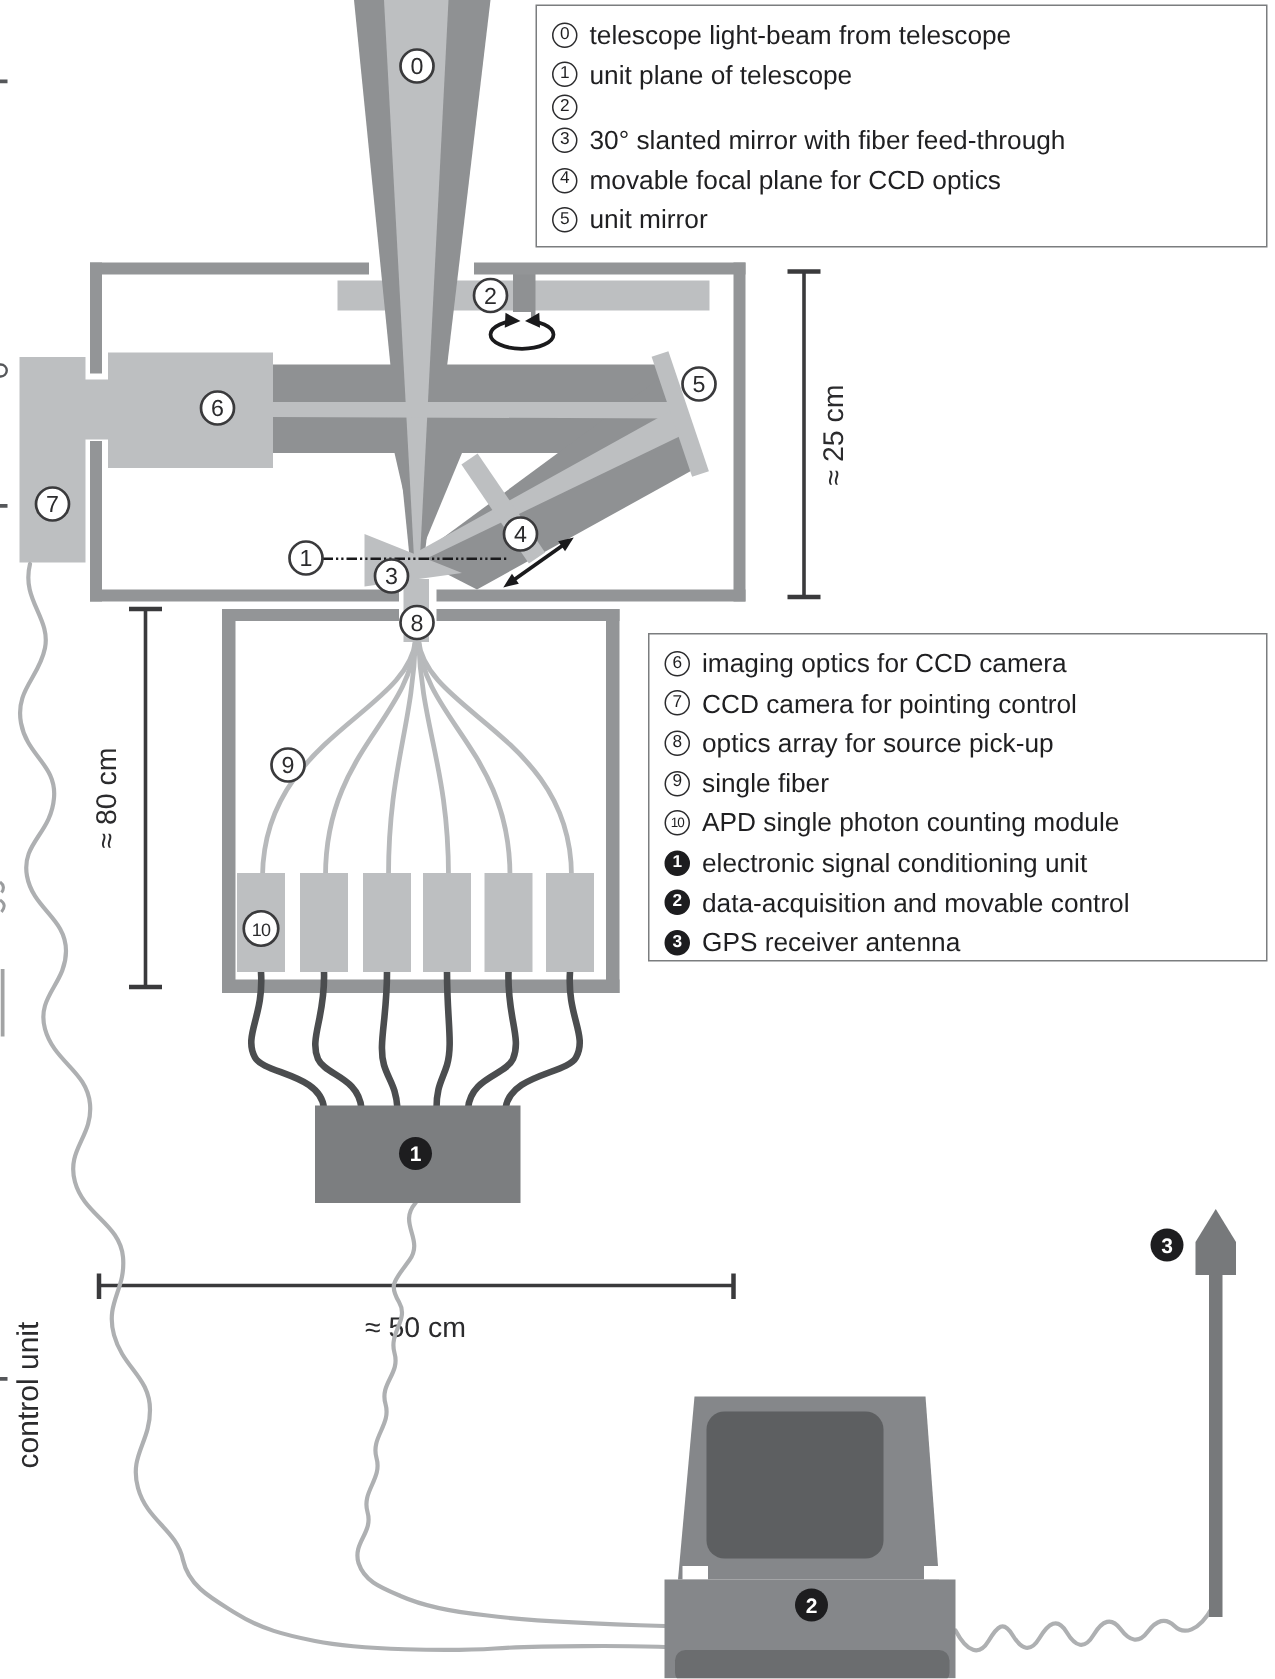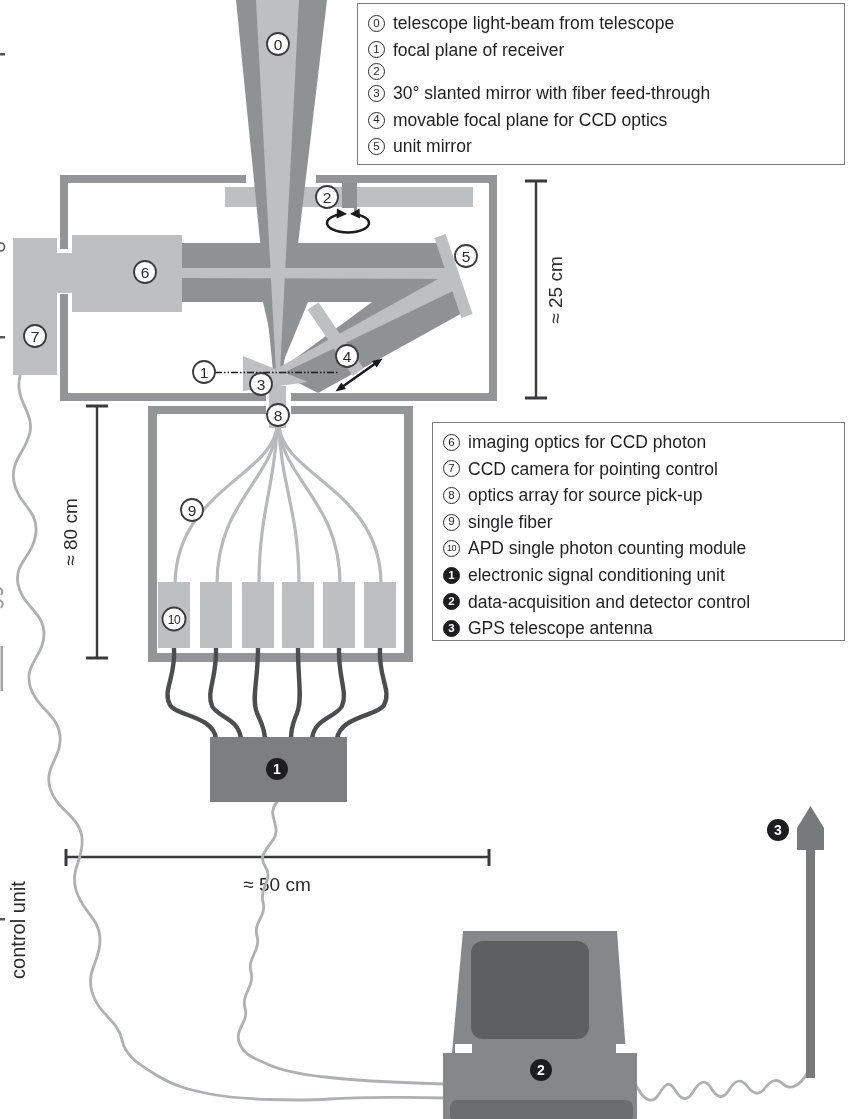--- a/index.html
+++ b/index.html
@@ -258,21 +258,21 @@
   </g>
 </svg>
 
 <div class="legend" id="legend-top">
   <div class="lg-item">
         <span class="mk">0</span>
         <span>telescope light-beam from telescope</span>
       </div>
   <div class="lg-item">
         <span class="mk">1</span>
-        <span>focal plane of receiver</span>
+        <span>unit plane of telescope</span>
       </div>
   <div class="lg-item">
         <span class="mk">2</span>
       </div>
   <div class="lg-item">
         <span class="mk">3</span>
         <span>30° slanted mirror with fiber feed-through</span>
       </div>
   <div class="lg-item">
         <span class="mk">4</span>
@@ -280,21 +280,21 @@
       </div>
   <div class="lg-item">
         <span class="mk">5</span>
         <span>unit mirror</span>
       </div>
 </div>
 
 <div class="legend" id="legend-bottom">
   <div class="lg-item">
         <span class="mk">6</span>
-        <span>imaging optics for CCD photon</span>
+        <span>imaging optics for CCD camera</span>
       </div>
   <div class="lg-item">
         <span class="mk">7</span>
         <span>CCD camera for pointing control</span>
       </div>
   <div class="lg-item">
         <span class="mk">8</span>
         <span>optics array for source pick-up</span>
       </div>
   <div class="lg-item">
@@ -304,21 +304,21 @@
   <div class="lg-item">
         <span class="mk mk-ten">10</span>
         <span>APD single photon counting module</span>
       </div>
   <div class="lg-item">
         <span class="mk mk-filled">1</span>
         <span>electronic signal conditioning unit</span>
       </div>
   <div class="lg-item">
         <span class="mk mk-filled">2</span>
-        <span>data-acquisition and detector control</span>
+        <span>data-acquisition and movable control</span>
       </div>
   <div class="lg-item">
         <span class="mk mk-filled">3</span>
-        <span>GPS telescope antenna</span>
+        <span>GPS receiver antenna</span>
       </div>
 </div>
 
 </div>
 
 </body></html>

